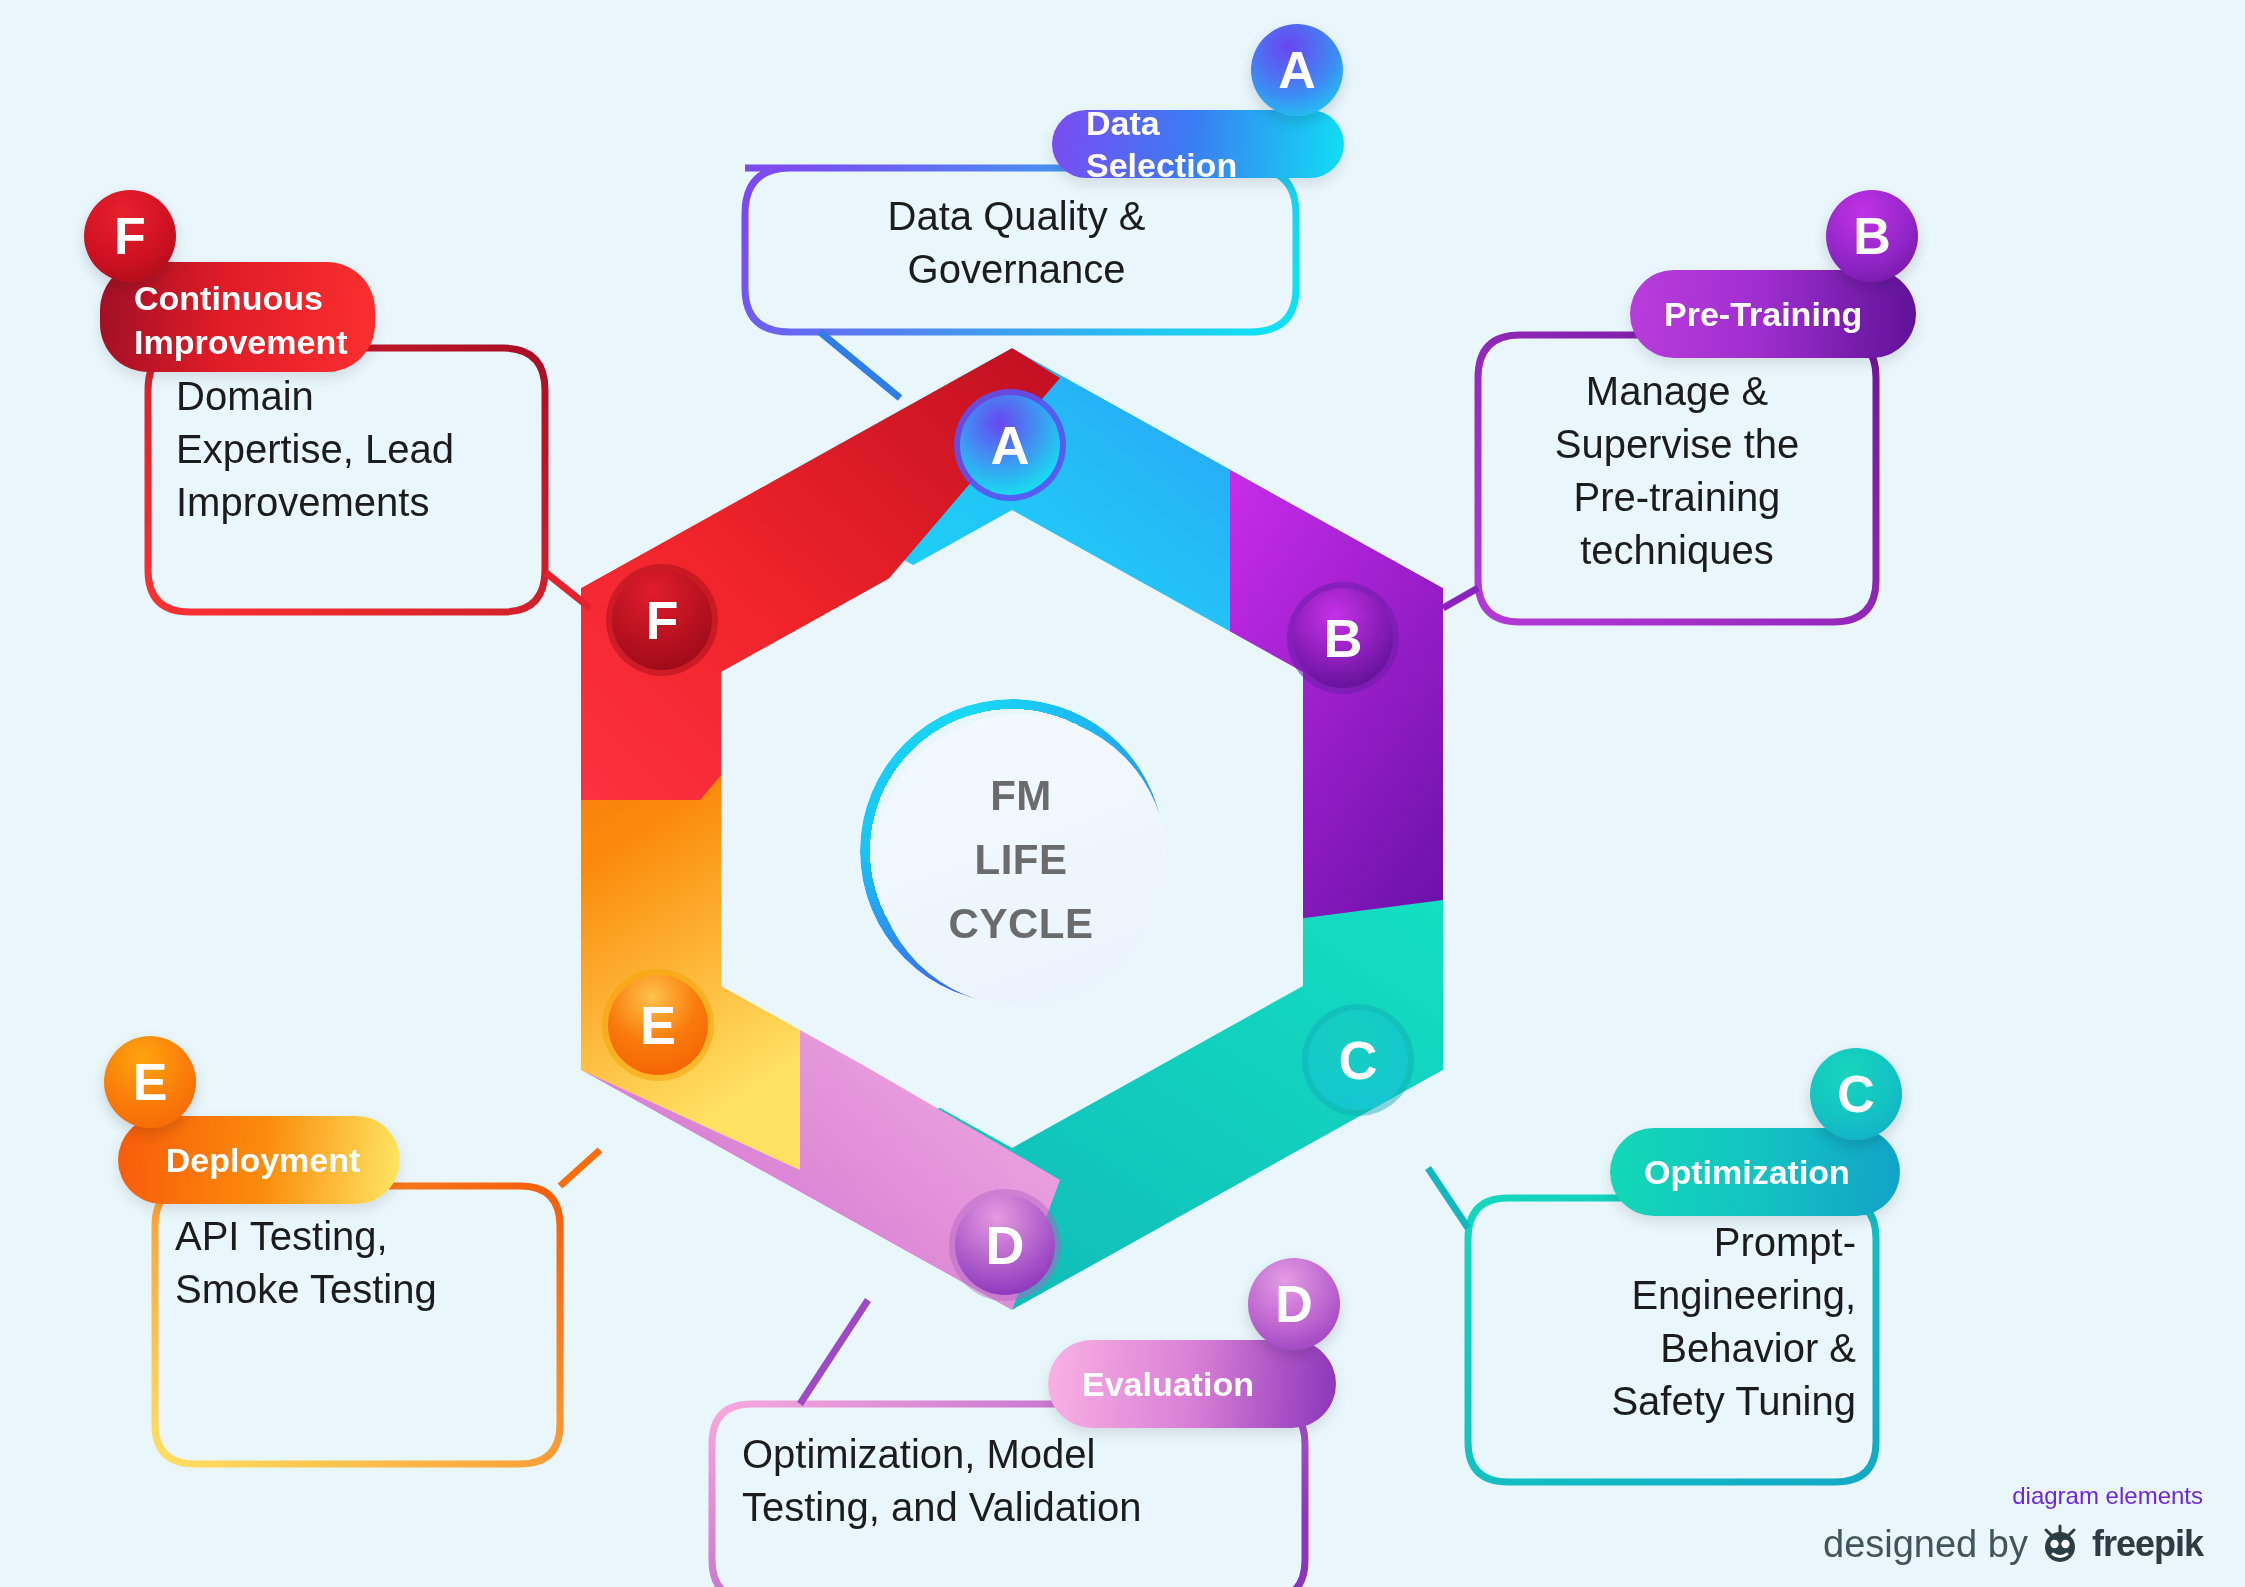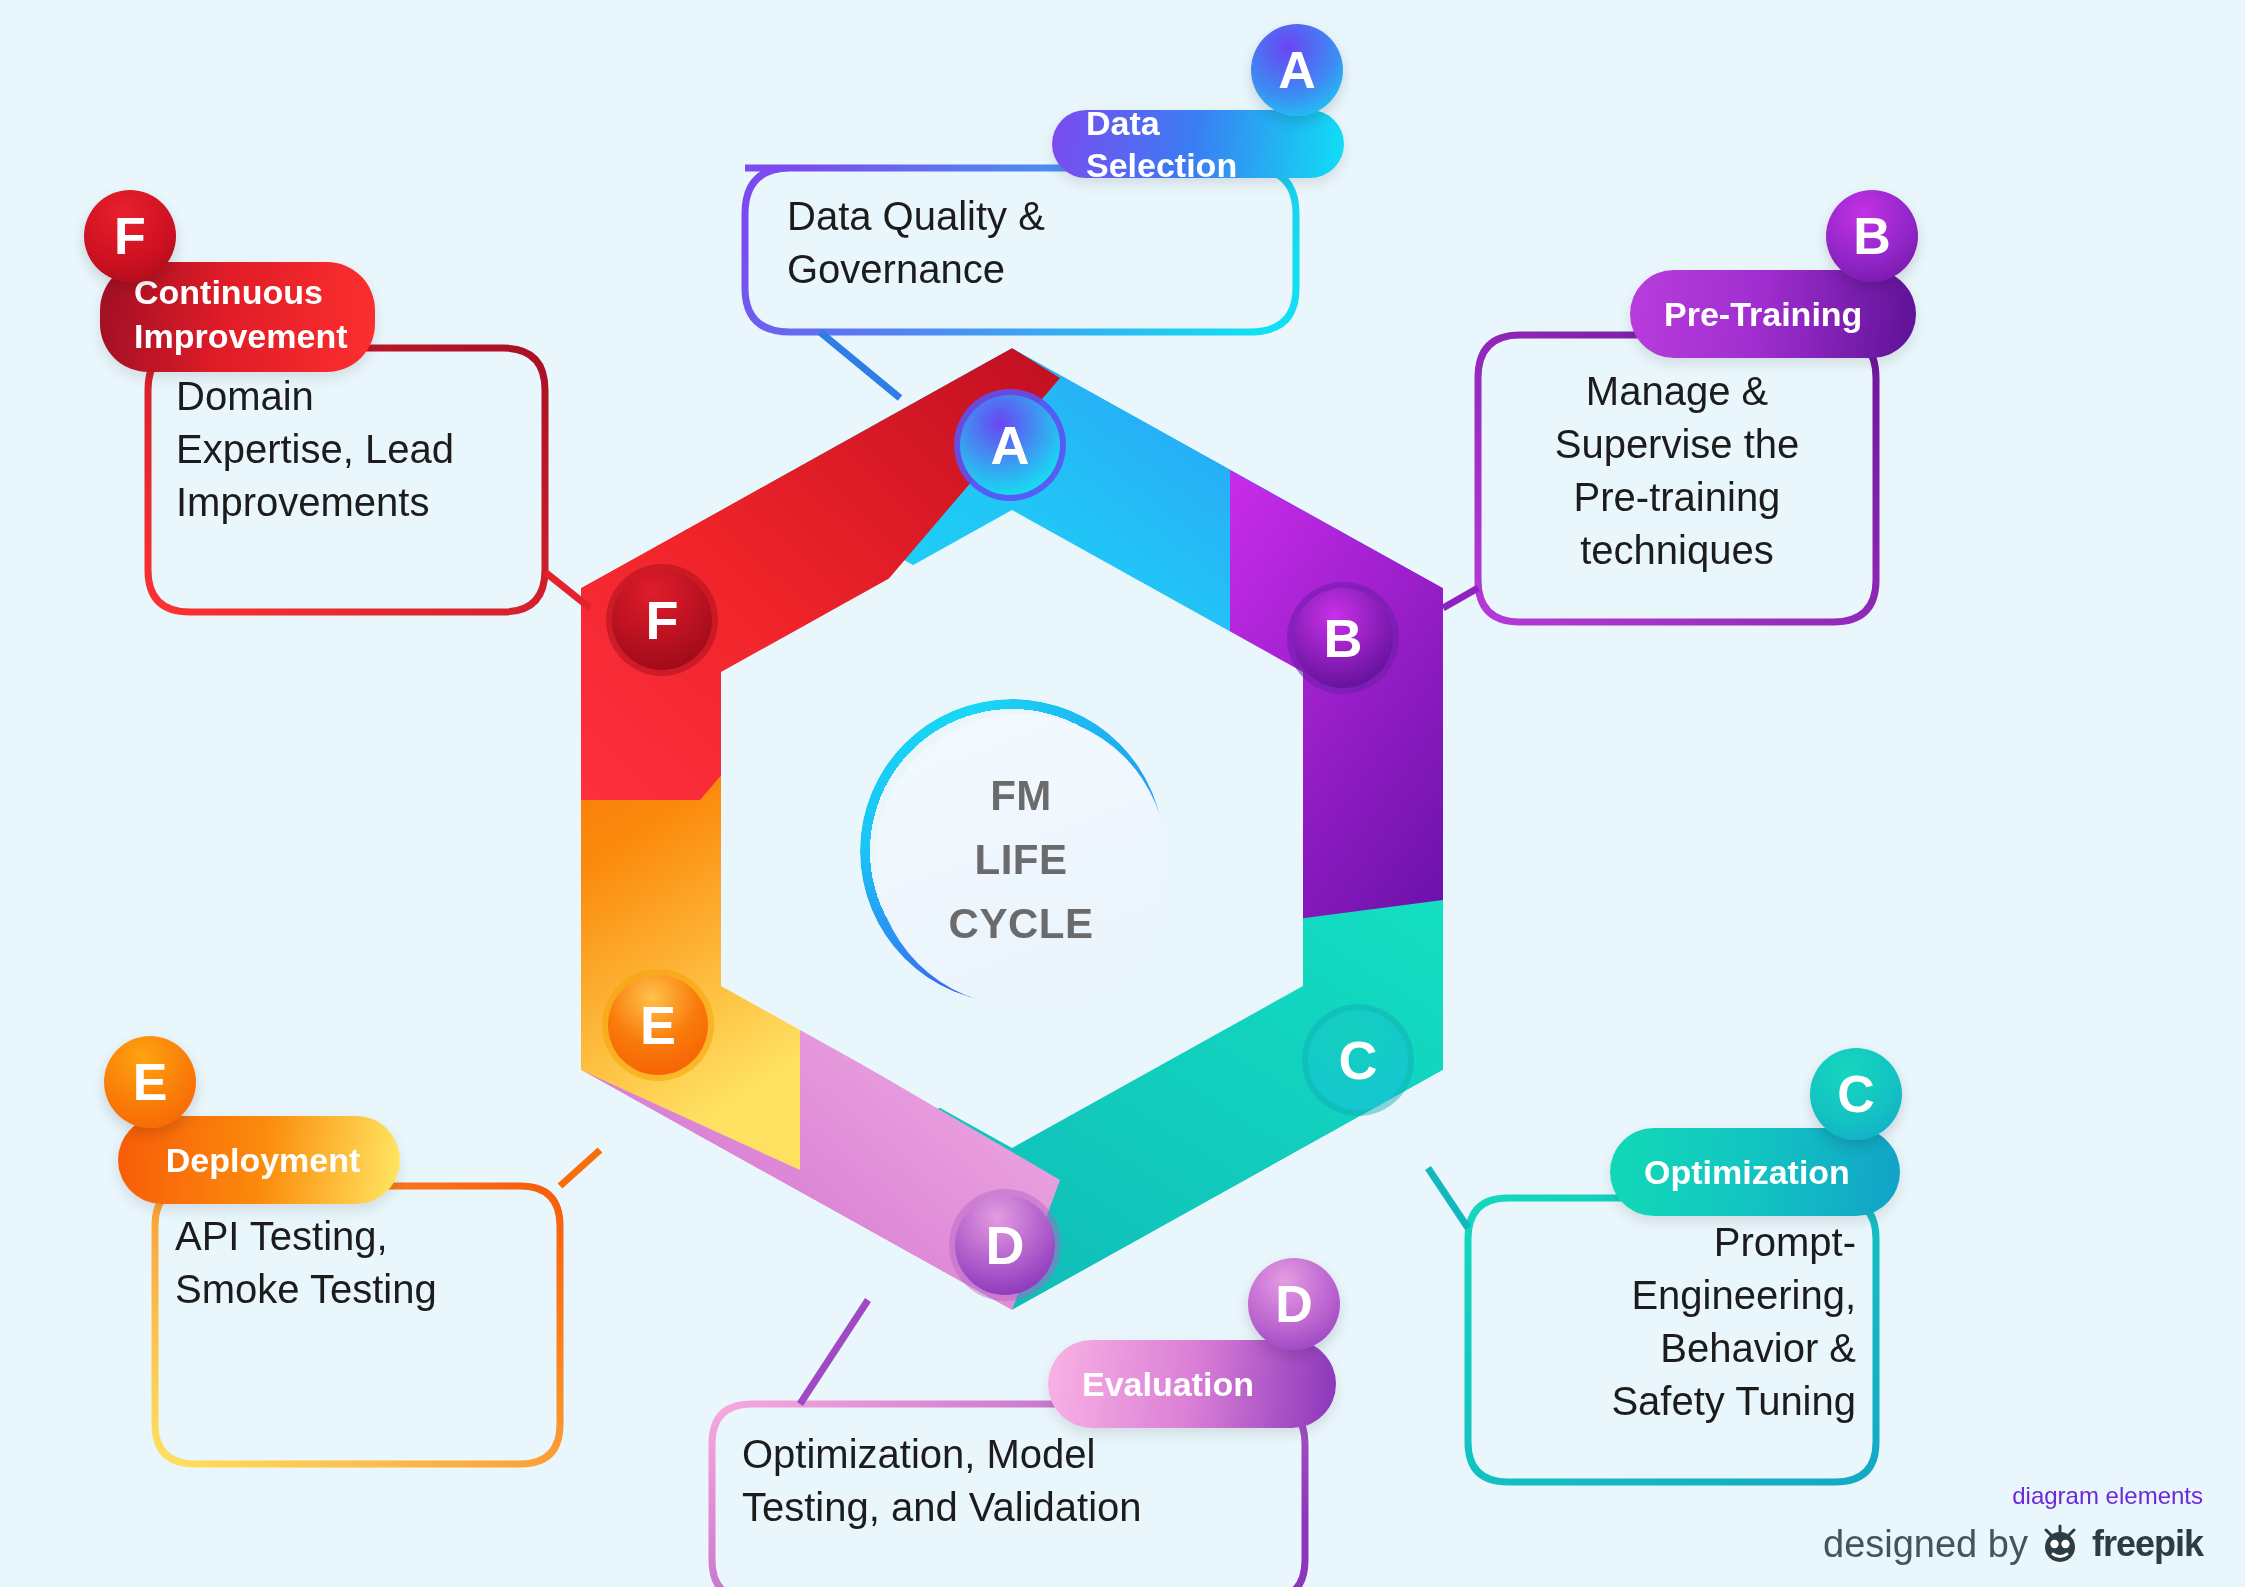--- a/index.html
+++ b/index.html
@@ -275,21 +275,21 @@
     <path d="M 800,1404 L 868,1300" fill="none" stroke="#9f49c4" stroke-width="7"></path>
 
     <path d="M 195,1186 L 520,1186 Q 560,1186 560,1226 L 560,1424 Q 560,1464 520,1464 L 195,1464 Q 155,1464 155,1424 L 155,1226 Q 155,1186 195,1186 Z" fill="none" stroke="url(#fE)" stroke-width="7"></path>
     <path d="M 560,1186 L 600,1150" fill="none" stroke="#f96d0b" stroke-width="7"></path>
 
     <path d="M 190,348 L 503,348 Q 545,348 545,390 L 545,570 Q 545,612 503,612 L 190,612 Q 148,612 148,570 L 148,390 Q 148,348 190,348 Z" fill="none" stroke="url(#fF)" stroke-width="7"></path>
     <path d="M 545,572 L 590,608" fill="none" stroke="#e5212c" stroke-width="7"></path>
   </svg>
 
   <div class="callout" style="left:745px;top:168px;width:551px;height:164px;">
-    <div class="ctext" style="top:22px;left:42px;right:50px;text-align:left;">Data Quality &amp;
+    <div class="ctext" style="top:22px;left:42px;right:50px;text-align:center;">Data Quality &amp;
 Governance</div>
   </div>
 
   <div class="callout" style="left:1478px;top:335px;width:398px;height:287px;">
     <div class="ctext" style="top:30px;left:20px;right:20px;text-align:center;">Manage &amp;
 Supervise the
 Pre-training
 techniques</div>
   </div>
 
@@ -335,21 +335,21 @@
        background:linear-gradient(95deg,#f9b2e4 0%,#da7fd6 50%,#8b36bb 100%);">
     <span>Evaluation</span>
   </div>
 
   <div class="pill" style="left:118px;top:1116px;width:282px;height:88px;
        background:linear-gradient(95deg,#f85b09 0%,#fb8c0c 52%,#ffe763 100%);justify-content:center;">
     <span>Deployment</span>
   </div>
 
   <div class="pill two-line" style="left:100px;top:262px;width:275px;height:110px;
-       background:linear-gradient(95deg,#a00f25 0%,#e01c27 45%,#fc2f2f 100%);white-space:pre-line;align-items:flex-start;">
+       background:linear-gradient(95deg,#a00f25 0%,#e01c27 45%,#fc2f2f 100%);white-space:pre-line;align-items:flex-end;">
     <span>Continuous
 Improvement</span>
   </div>
 
   <div class="badge" style="left:1251px;top:24px;
        background:radial-gradient(circle at 40% 25%, #6a45f2 0%, #3d8cf3 55%, #10e1f2 100%);">
     <span>A</span>
   </div>
 
   <div class="badge" style="left:1826px;top:190px;

